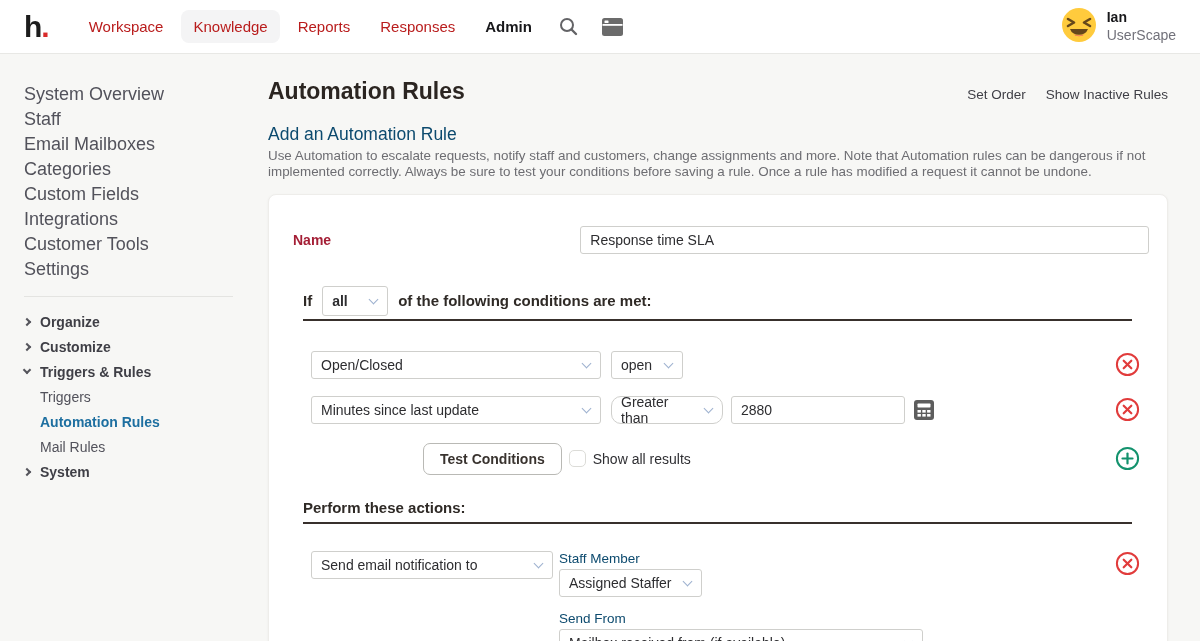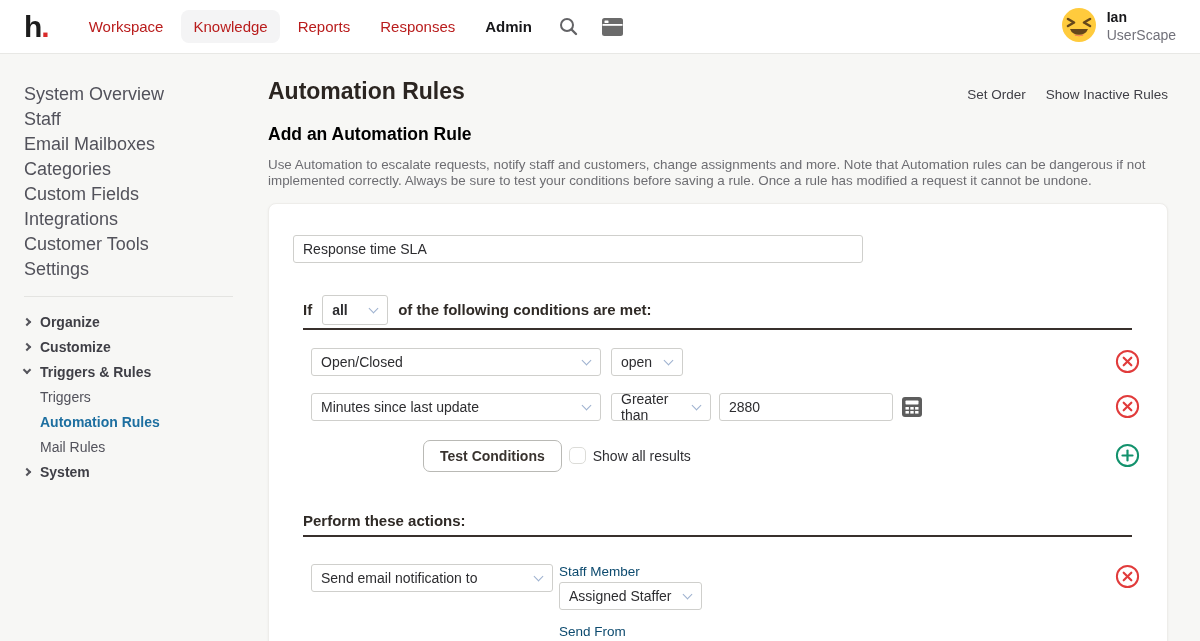--- a/index.html
+++ b/index.html
@@ -48,21 +48,21 @@
   .side-sub.active { color: #1d6fa0; font-weight: 700; }
   .chevron-right { width: 6px; height: 6px; border-right: 2px solid #55555c; border-bottom: 2px solid #55555c; transform: rotate(-45deg); }
   .chevron-down  { width: 6px; height: 6px; border-right: 2px solid #55555c; border-bottom: 2px solid #55555c; transform: rotate(45deg); margin-top: -3px; }
 
   
   .main { flex: 1; padding: 24px 32px 0 8px; }
   .title-row { display: flex; align-items: baseline; }
   .page-title { font-size: 23px; font-weight: 700; color: #2b2521; margin: 0; }
   .title-actions { margin-left: auto; display: flex; gap: 20px; }
   .title-action { font-size: 13.5px; color: #3f3f46; cursor: pointer; }
-  .sub-title { font-size: 17.5px; font-weight: 700; color: #000000; margin: 19px 0 12px 0; }
+  .sub-title { font-size: 17.5px; font-weight: 400; color: #0c4a6e; margin: 19px 0 3px 0; }
   .descr { font-size: 13.4px; color: #6d6d72; line-height: 1.18; width: 896px; margin: 0; }
 
   
   .card {
     margin-top: 14px;
     width: 900px;
     background: #ffffff;
     border: 1px solid #eeedea;
     border-radius: 8px;
     box-shadow: 0 1px 3px rgba(0,0,0,0.05);
@@ -83,38 +83,38 @@
     display: inline-flex; align-items: center; justify-content: space-between;
     border: 1px solid #cfcfcc; border-radius: 3px; background: #fff; height: 28px;
     padding: 0 9px; font-size: 14px; font-weight: 400; color: #2d2d30; cursor: pointer;
   }
   .fake-select .sel-chev { width: 7px; height: 7px; border-right: 1.6px solid #9db1cf; border-bottom: 1.6px solid #9db1cf; transform: rotate(45deg); margin: -3px 1px 0 10px; flex: 0 0 auto; }
   .if-select { width: 66px; height: 30px; margin: 0 10px; font-weight: 700; }
 
   .section-line { border: none; border-top: 2px solid #38302c; margin: 3px 17px 0 17px; }
   .section-line.perform { margin-top: 6px; }
 
-  .cond-row { display: flex; align-items: center; margin: 18px 9px 0 25px; }
+  .cond-row { display: flex; align-items: center; margin: 30px 9px 0 25px; }
   .cond-row.second { margin-top: 17px; }
   .sel-field { width: 290px; }
   .sel-open { width: 72px; margin-left: 10px; justify-content: space-between; }
-  .sel-operator { width: 100px; margin-left: 10px; }
+  .sel-operator { width: 112px; margin-left: 10px; border-radius: 10px; }
   .val-input { width: 174px; margin-left: 8px; }
   .calc-btn { margin-left: 8px; display: flex; cursor: pointer; }
   .row-icon { margin-left: auto; display: flex; cursor: pointer; }
 
   .test-row { display: flex; align-items: center; margin: 19px 9px 0 137px; }
   .test-btn {
     background: #fff; border: 1px solid #b9b9b5; border-radius: 7px; padding: 7px 16px;
     font-family: "Liberation Sans", sans-serif; font-size: 14px; font-weight: 700; color: #39332f; cursor: pointer;
   }
   .checkbox { width: 17px; height: 17px; border: 1px solid #dcdcd8; border-radius: 5px; background: #fff; margin-left: 7px; cursor: pointer; flex: 0 0 auto; }
   .checkbox-label { font-size: 14px; color: #2f2f33; margin-left: 7px; }
 
-  .perform-heading { font-size: 15px; font-weight: 700; color: #2f2a26; margin: 40px 0 0 17px; }
+  .perform-heading { font-size: 15px; font-weight: 700; color: #2f2a26; margin: 24px 0 0 17px; }
 
   .action-row { display: flex; align-items: flex-start; margin: 27px 9px 0 25px; }
   .sel-action { width: 242px; }
   .action-params { margin-left: 6px; }
   .param-label { font-size: 13.5px; color: #0c4a6e; margin-bottom: 3px; }
   .sel-staff { width: 143px; }
   .param-label.second { margin-top: 14px; }
   .sel-sendfrom { width: 364px; }
 </style>
 </head>
@@ -215,20 +215,21 @@
         <span class="title-action">Show Inactive Rules</span>
       </div>
     </div>
 
     <h2 class="sub-title">Add an Automation Rule</h2>
     <p class="descr">Use Automation to escalate requests, notify staff and customers, change assignments and more. Note that Automation rules can be dangerous if not implemented correctly. Always be sure to test your conditions before saving a rule. Once a rule has modified a request it cannot be undone.</p>
 
     <div class="card">
 
       <div class="name-row">
+        <span class="name-label">Name</span>
         <input class="text-input name-input" type="text" value="Response time SLA" style="">
       </div>
 
       <div class="if-row">
         <span>If</span>
         <span class="fake-select if-select">
           <span>all</span>
             <span class="sel-chev"></span>
         </span>
         <span>of the following conditions are met:</span>

